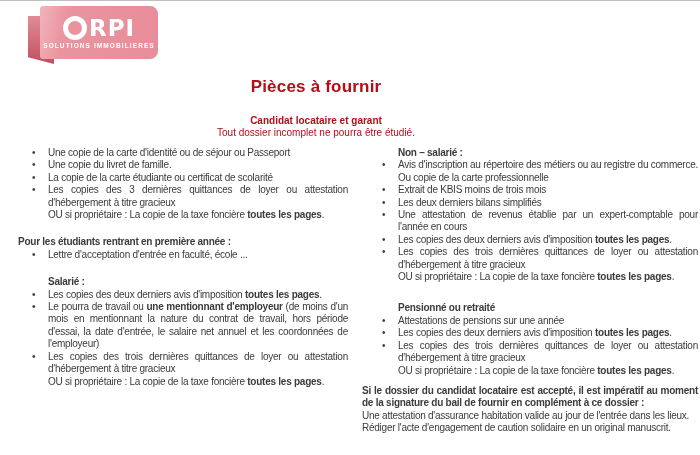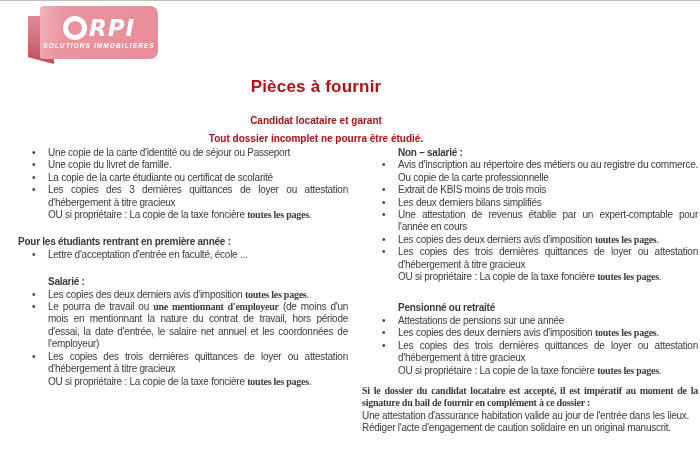--- a/index.html
+++ b/index.html
@@ -13,57 +13,57 @@
   .logo { position:absolute; top:5px; left:28px; width:130px; height:58px; }
   .logo-tail {
     position:absolute; left:0; top:10px; width:26px; height:48px;
     background:linear-gradient(180deg,#e18b97 0%,#d06b79 55%,#c04f5f 100%);
     clip-path:polygon(0 0,100% 0,100% 100%,0 86%);
   }
   .logo-banner {
     position:absolute; left:12px; top:0; width:118px; height:53px;
     background:linear-gradient(100deg,#f2b3bb 0%,#e9949f 22%,#e78d99 100%);
     border-radius:3px 8px 8px 3px;
-    display:flex; flex-direction:column; align-items:center; justify-content:center;font-style:italic;
+    display:flex; flex-direction:column; align-items:center; justify-content:center;
   }
   .logo-brand { display:flex; align-items:center; color:#fff; }
   .logo-o {
     width:24px; height:24px; border:5px solid #fff; border-radius:50%;
     box-sizing:border-box; display:inline-block;
   }
   .logo-rpi {
     font-size:23px; font-weight:bold; letter-spacing:1px; margin-left:2px;
     font-family:"DejaVu Sans", sans-serif; line-height:24px;
   }
   .logo-tagline {
     font-size:6.5px; letter-spacing:1.1px; color:#fff; margin-top:2px;
     white-space:nowrap; font-weight:bold;
   }
 
   
   .header { position:absolute; top:76px; left:0; width:632px; text-align:center; color:#b20f17; }
   .title   { font-size:17px; font-weight:bold; letter-spacing:0.2px; }
   .subtitle{ font-size:10px; font-weight:bold; margin-top:18px; }
-  .warning { font-size:10px; font-weight:bold; margin-top:7px; }
+  .warning { font-size:10px; font-weight:normal; margin-top:1px; }
 
   
   .col { position:absolute; top:146px; font-size:10px; letter-spacing:-0.25px; line-height:12.4px; }
   .col-left  { left:18px;  width:330px; }
   .col-right { left:362px; width:336px; }
 
   .doc-list { margin:0; padding:0; list-style:none; }
   .doc-list li { position:relative; }
   .doc-list li::before { content:"\2022"; position:absolute; top:0; font-size:10px; }
   .col-left  .doc-list li { padding-left:30px; }
   .col-left  .doc-list li::before { left:14px; }
   .col-right .doc-list li { padding-left:36px; }
   .col-right .doc-list li::before { left:20px; }
 
   .line { text-align:justify; }
-  b { font-weight:bold;font-family:Liberation Serif, serif; }
+  b { font-weight:bold; }
 
   .heading { font-weight:bold; margin-top:15px; }
   .col-right .heading { margin-top:19px; }
   .heading:first-child { margin-top:0; }
   .col-left .heading.indent  { padding-left:30px; }
   .col-right .heading.indent { padding-left:36px; }
 
   .paragraph { margin-top:8px; }
   .paragraph .line.bold { font-weight:bold; }
 </style>

